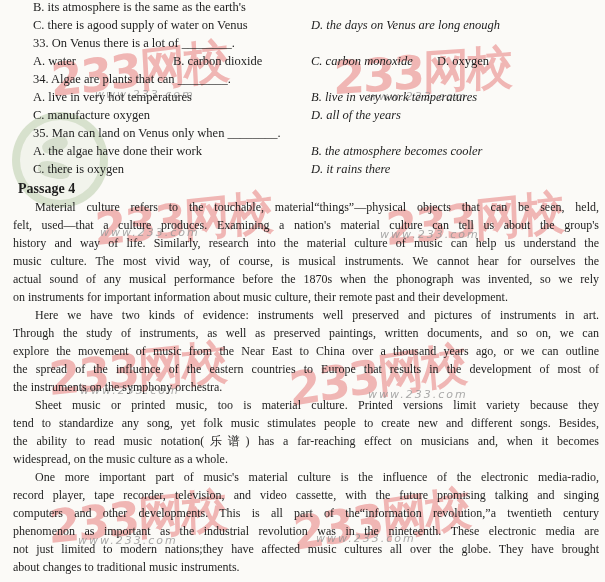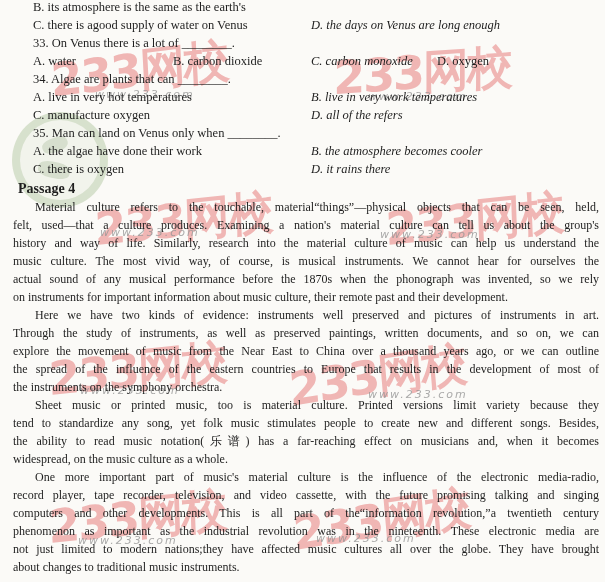--- a/index.html
+++ b/index.html
@@ -124,21 +124,21 @@
       </div>
       <div class="qrow">
         <span class="qc colL">34. Algae are plants that can ________.</span>
       </div>
       <div class="qrow">
         <span class="qc colL">A. live in very hot temperatures</span>
         <span class="qc colR">B. live in very work temperatures</span>
       </div>
       <div class="qrow">
         <span class="qc colL">C. manufacture oxygen</span>
-        <span class="qc colR">D. all of the refers</span>
+        <span class="qc colR">D. all of the years</span>
       </div>
       <div class="qrow">
         <span class="qc colL">35. Man can land on Venus only when ________.</span>
       </div>
       <div class="qrow">
         <span class="qc colL">A. the algae have done their work</span>
         <span class="qc colR">B. the atmosphere becomes cooler</span>
       </div>
       <div class="qrow">
         <span class="qc colL">C. there is oxygen</span>

